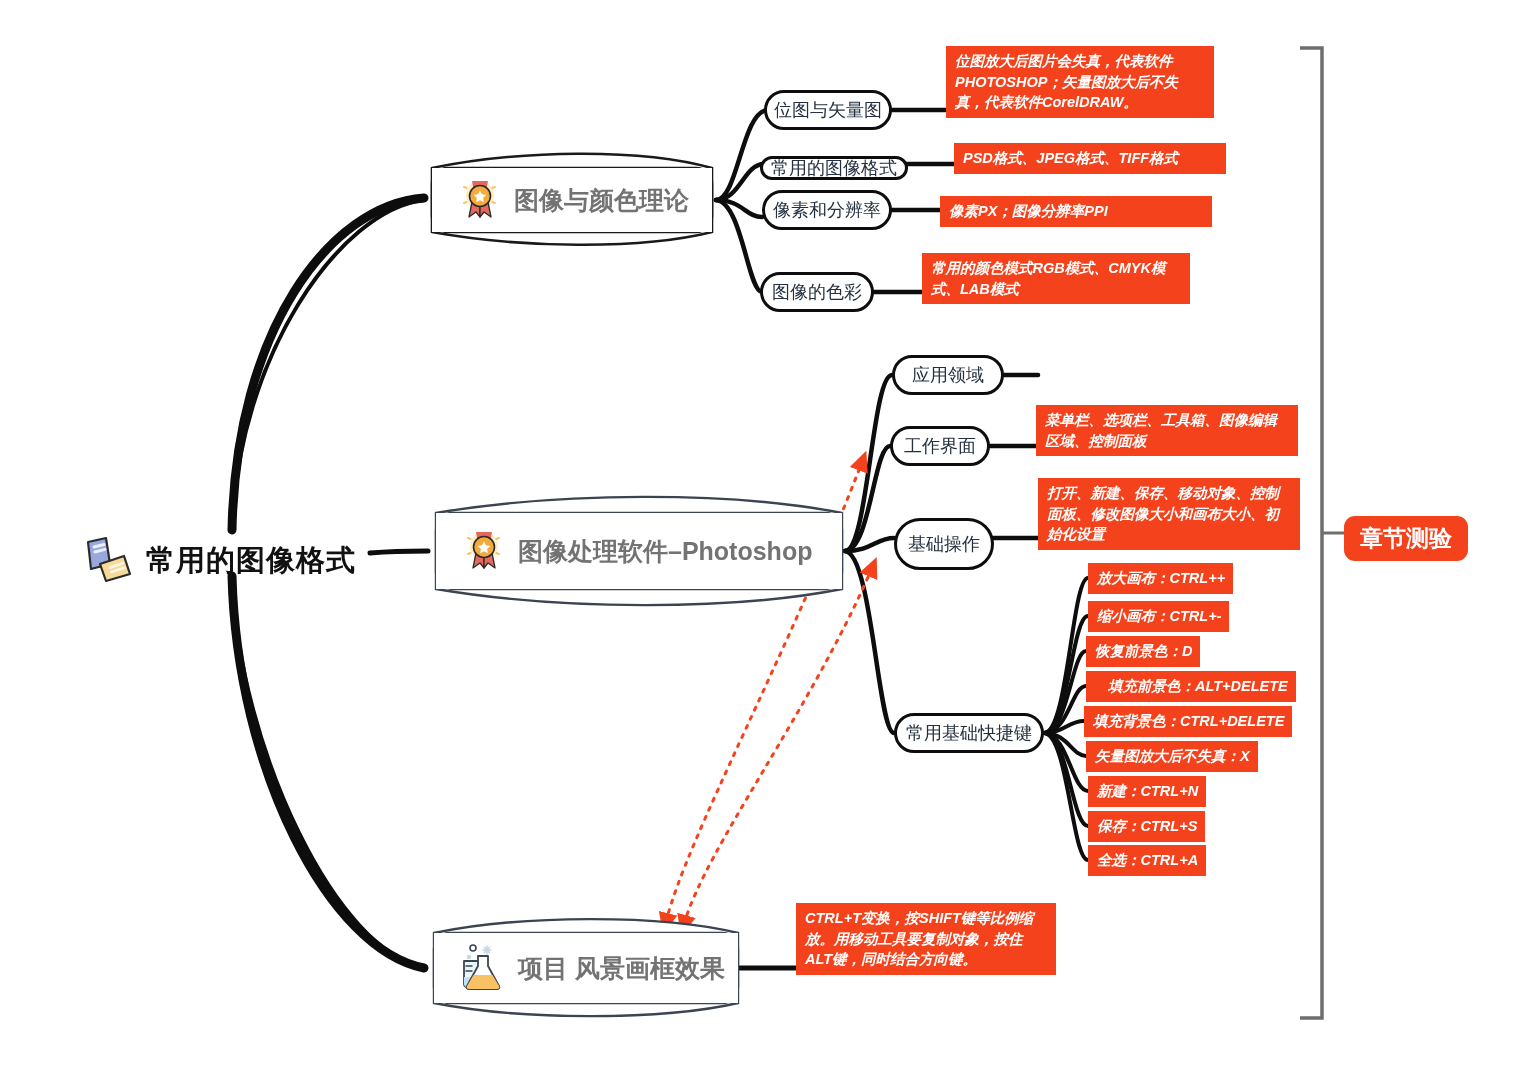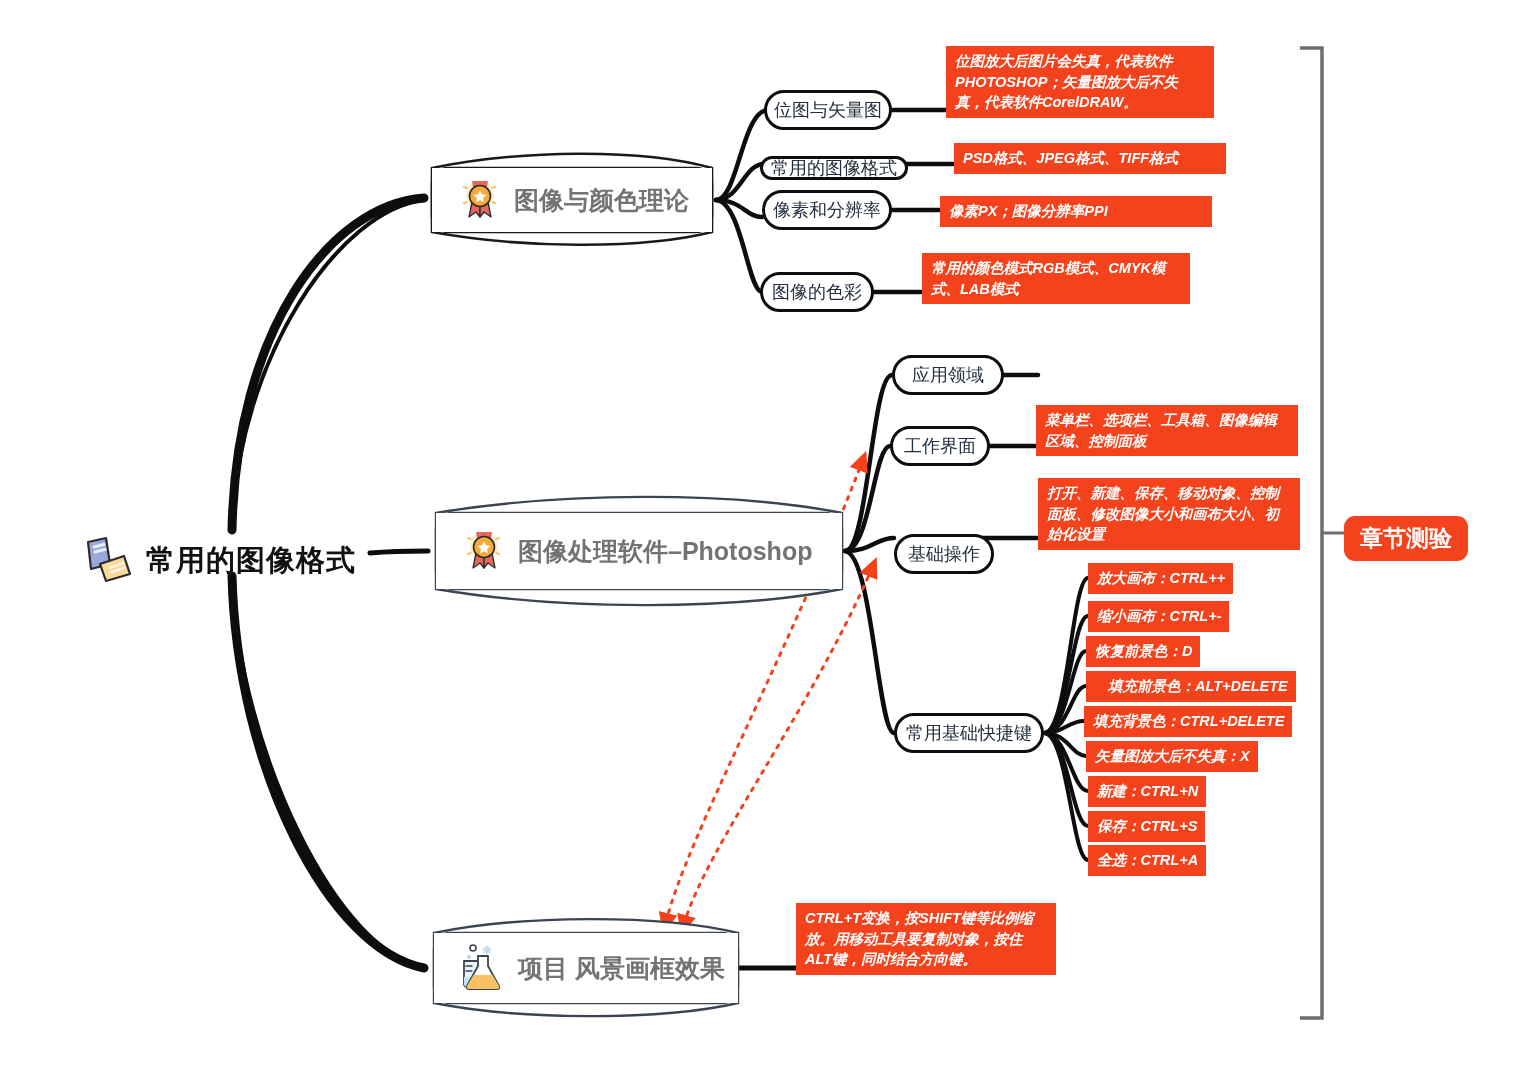--- a/index.html
+++ b/index.html
@@ -185,21 +185,21 @@
   <div class="leaf" style="left:922px;top:253px;width:268px;">
     <span>常用的颜色模式RGB模式、CMYK模式、LAB模式</span>
   </div>
 
   <div class="sub" style="left:892px;top:355px;width:112px;height:40px;">
     <span>应用领域</span>
   </div>
   <div class="sub" style="left:890px;top:426px;width:100px;height:40px;">
     <span>工作界面</span>
   </div>
-  <div class="sub" style="left:894px;top:534px;width:100px;height:40px;">
+  <div class="sub" style="left:894px;top:518px;width:100px;height:52px;">
     <span>基础操作</span>
   </div>
   <div class="sub" style="left:894px;top:713px;width:150px;height:40px;">
     <span>常用基础快捷键</span>
   </div>
 
   <div class="leaf" style="left:1038px;top:478px;width:262px;">
     <span>打开、新建、保存、移动对象、控制面板、修改图像大小和画布大小、初始化设置</span>
   </div>
   <div class="leaf" style="left:1036px;top:405px;width:262px;">

